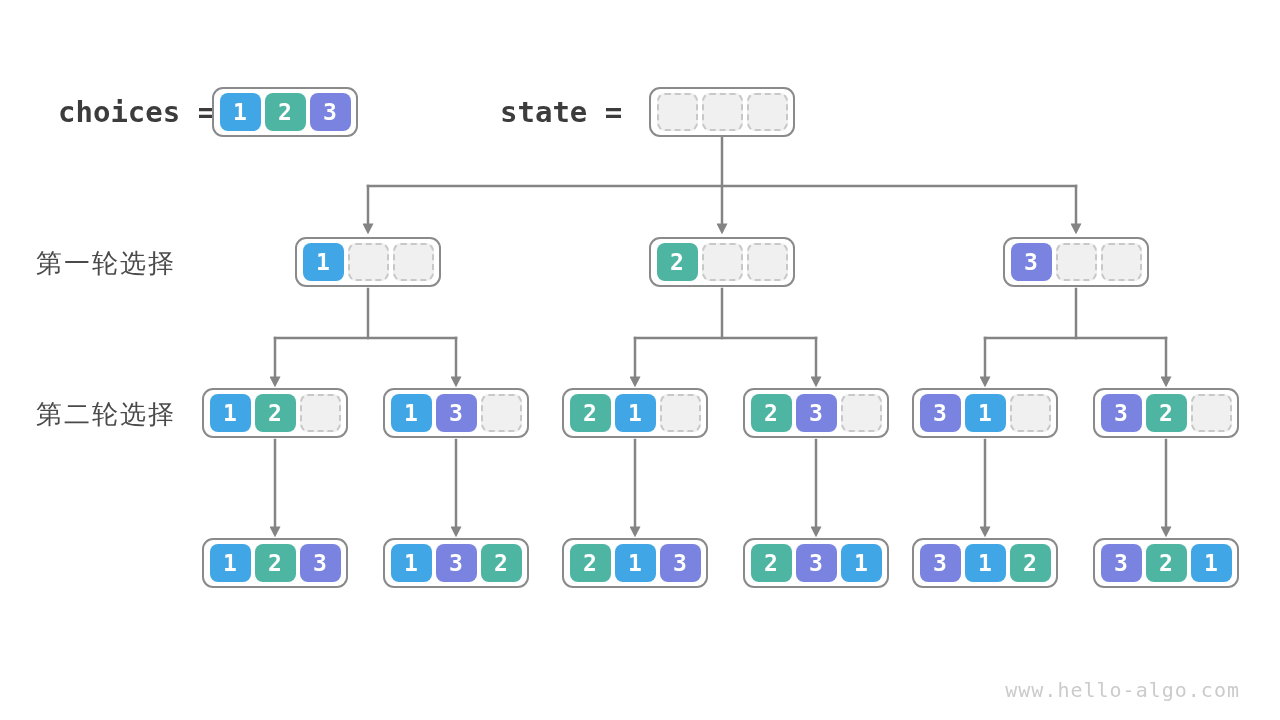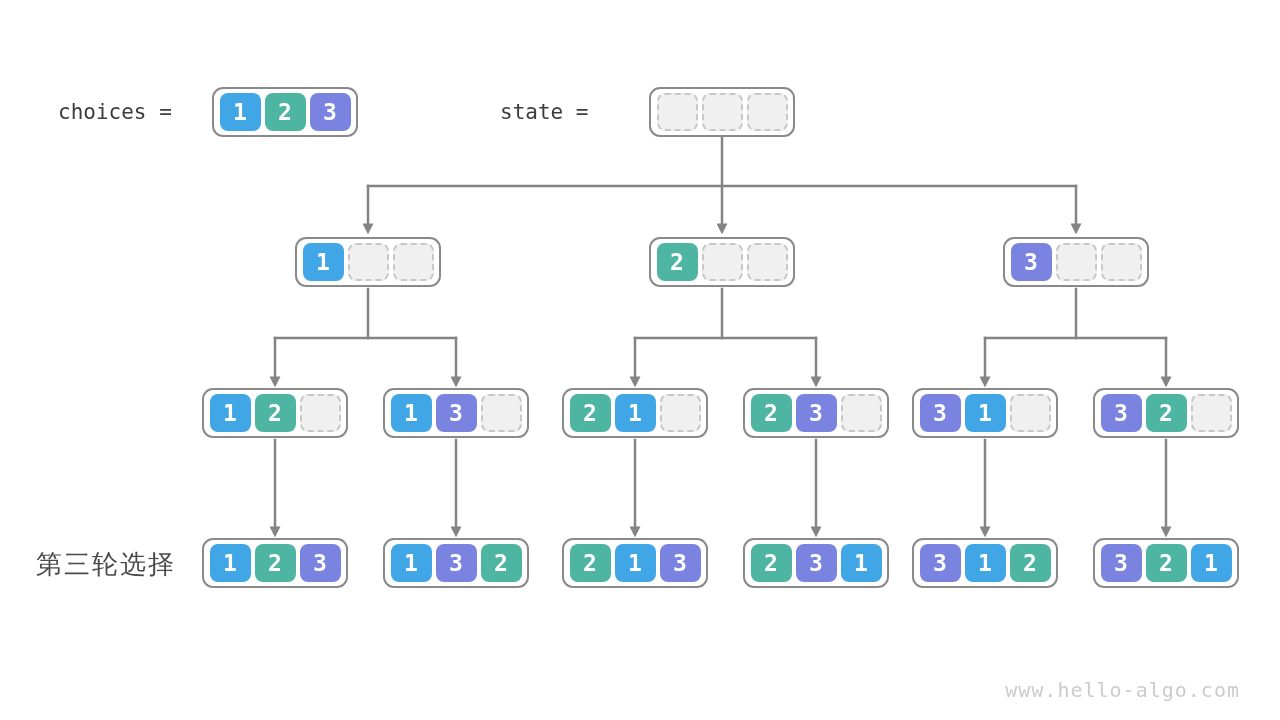--- a/index.html
+++ b/index.html
@@ -6,21 +6,21 @@
   .canvas{
     position:relative;width:1280px;height:720px;background:#ffffff;overflow:hidden;
     font-family:"Liberation Sans",sans-serif;
   }
   .connectors{position:absolute;left:0;top:0;width:1280px;height:720px;}
   .connectors line{stroke:var(--connector);stroke-width:2.5;stroke-linecap:square;}
   .connectors marker path{fill:var(--connector);}
   .code-label{
     position:absolute;height:26px;line-height:26px;
     font-family:"DejaVu Sans Mono","Liberation Mono",monospace;
-    font-weight:normal;font-size:21px;color:var(--code-text);white-space:pre;
+    font-weight:bold;font-size:29px;color:var(--code-text);white-space:pre;
   }
   .round-label{
     position:absolute;height:28px;line-height:28px;font-size:26px;letter-spacing:2px;
     color:var(--label-text);font-family:"Liberation Sans",sans-serif;
   }
   .array-box{
     position:absolute;width:146px;height:50px;box-sizing:border-box;
     border:2px solid var(--box-frame);border-radius:11px;background:#ffffff;
     display:flex;align-items:center;justify-content:center;gap:4px;
   }
@@ -87,21 +87,22 @@
     <span class="cell" data-v="3">3</span>
   </div>
 
   <div class="code-label" style="left:500px;top:99px">state =</div>
   <div class="array-box" style="left:649px;top:87px">
     <span class="cell" data-v=""></span>
     <span class="cell" data-v=""></span>
     <span class="cell" data-v=""></span>
   </div>
 
-  <div class="round-label" style="left:36px;top:550px">第三轮选择</div>
+  <div class="round-label" style="left:36px;top:249px">第一轮选择</div>
+  <div class="round-label" style="left:36px;top:400px">第二轮选择</div>
 
   <div class="array-box" style="left:295px;top:237px">
     <span class="cell" data-v="1">1</span>
     <span class="cell" data-v=""></span>
     <span class="cell" data-v=""></span>
   </div>
   <div class="array-box" style="left:649px;top:237px">
     <span class="cell" data-v="2">2</span>
     <span class="cell" data-v=""></span>
     <span class="cell" data-v=""></span>

